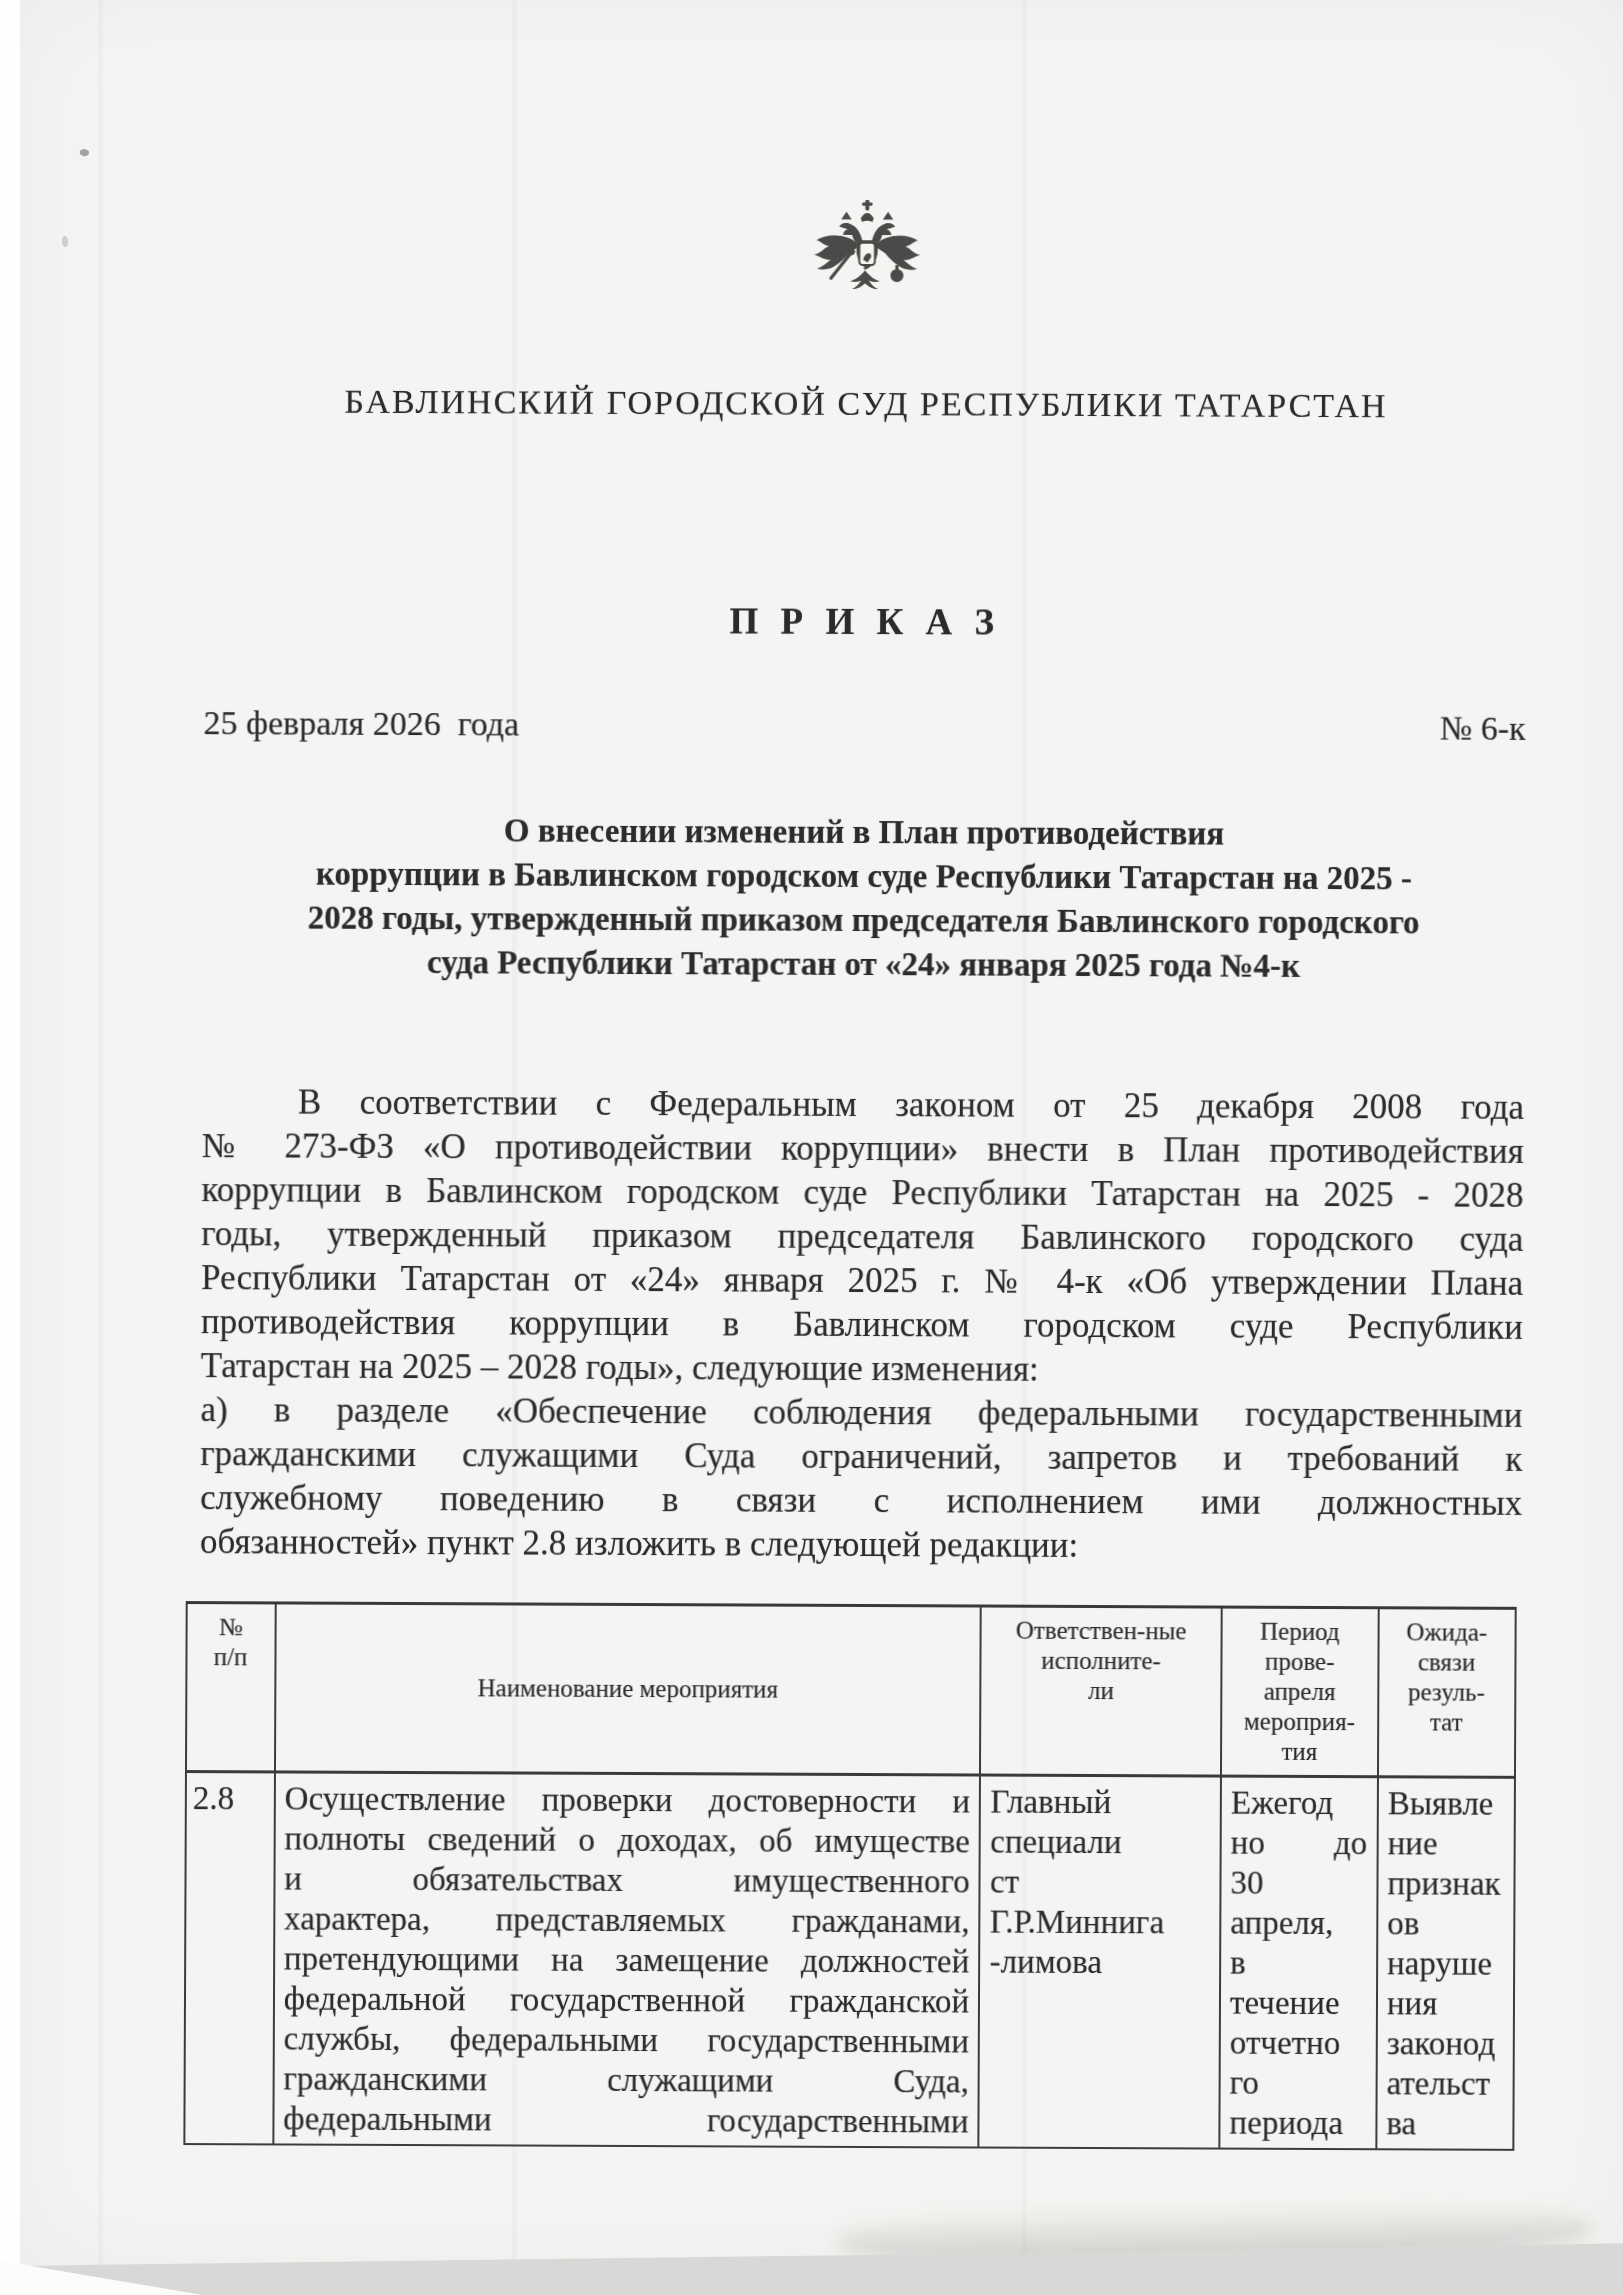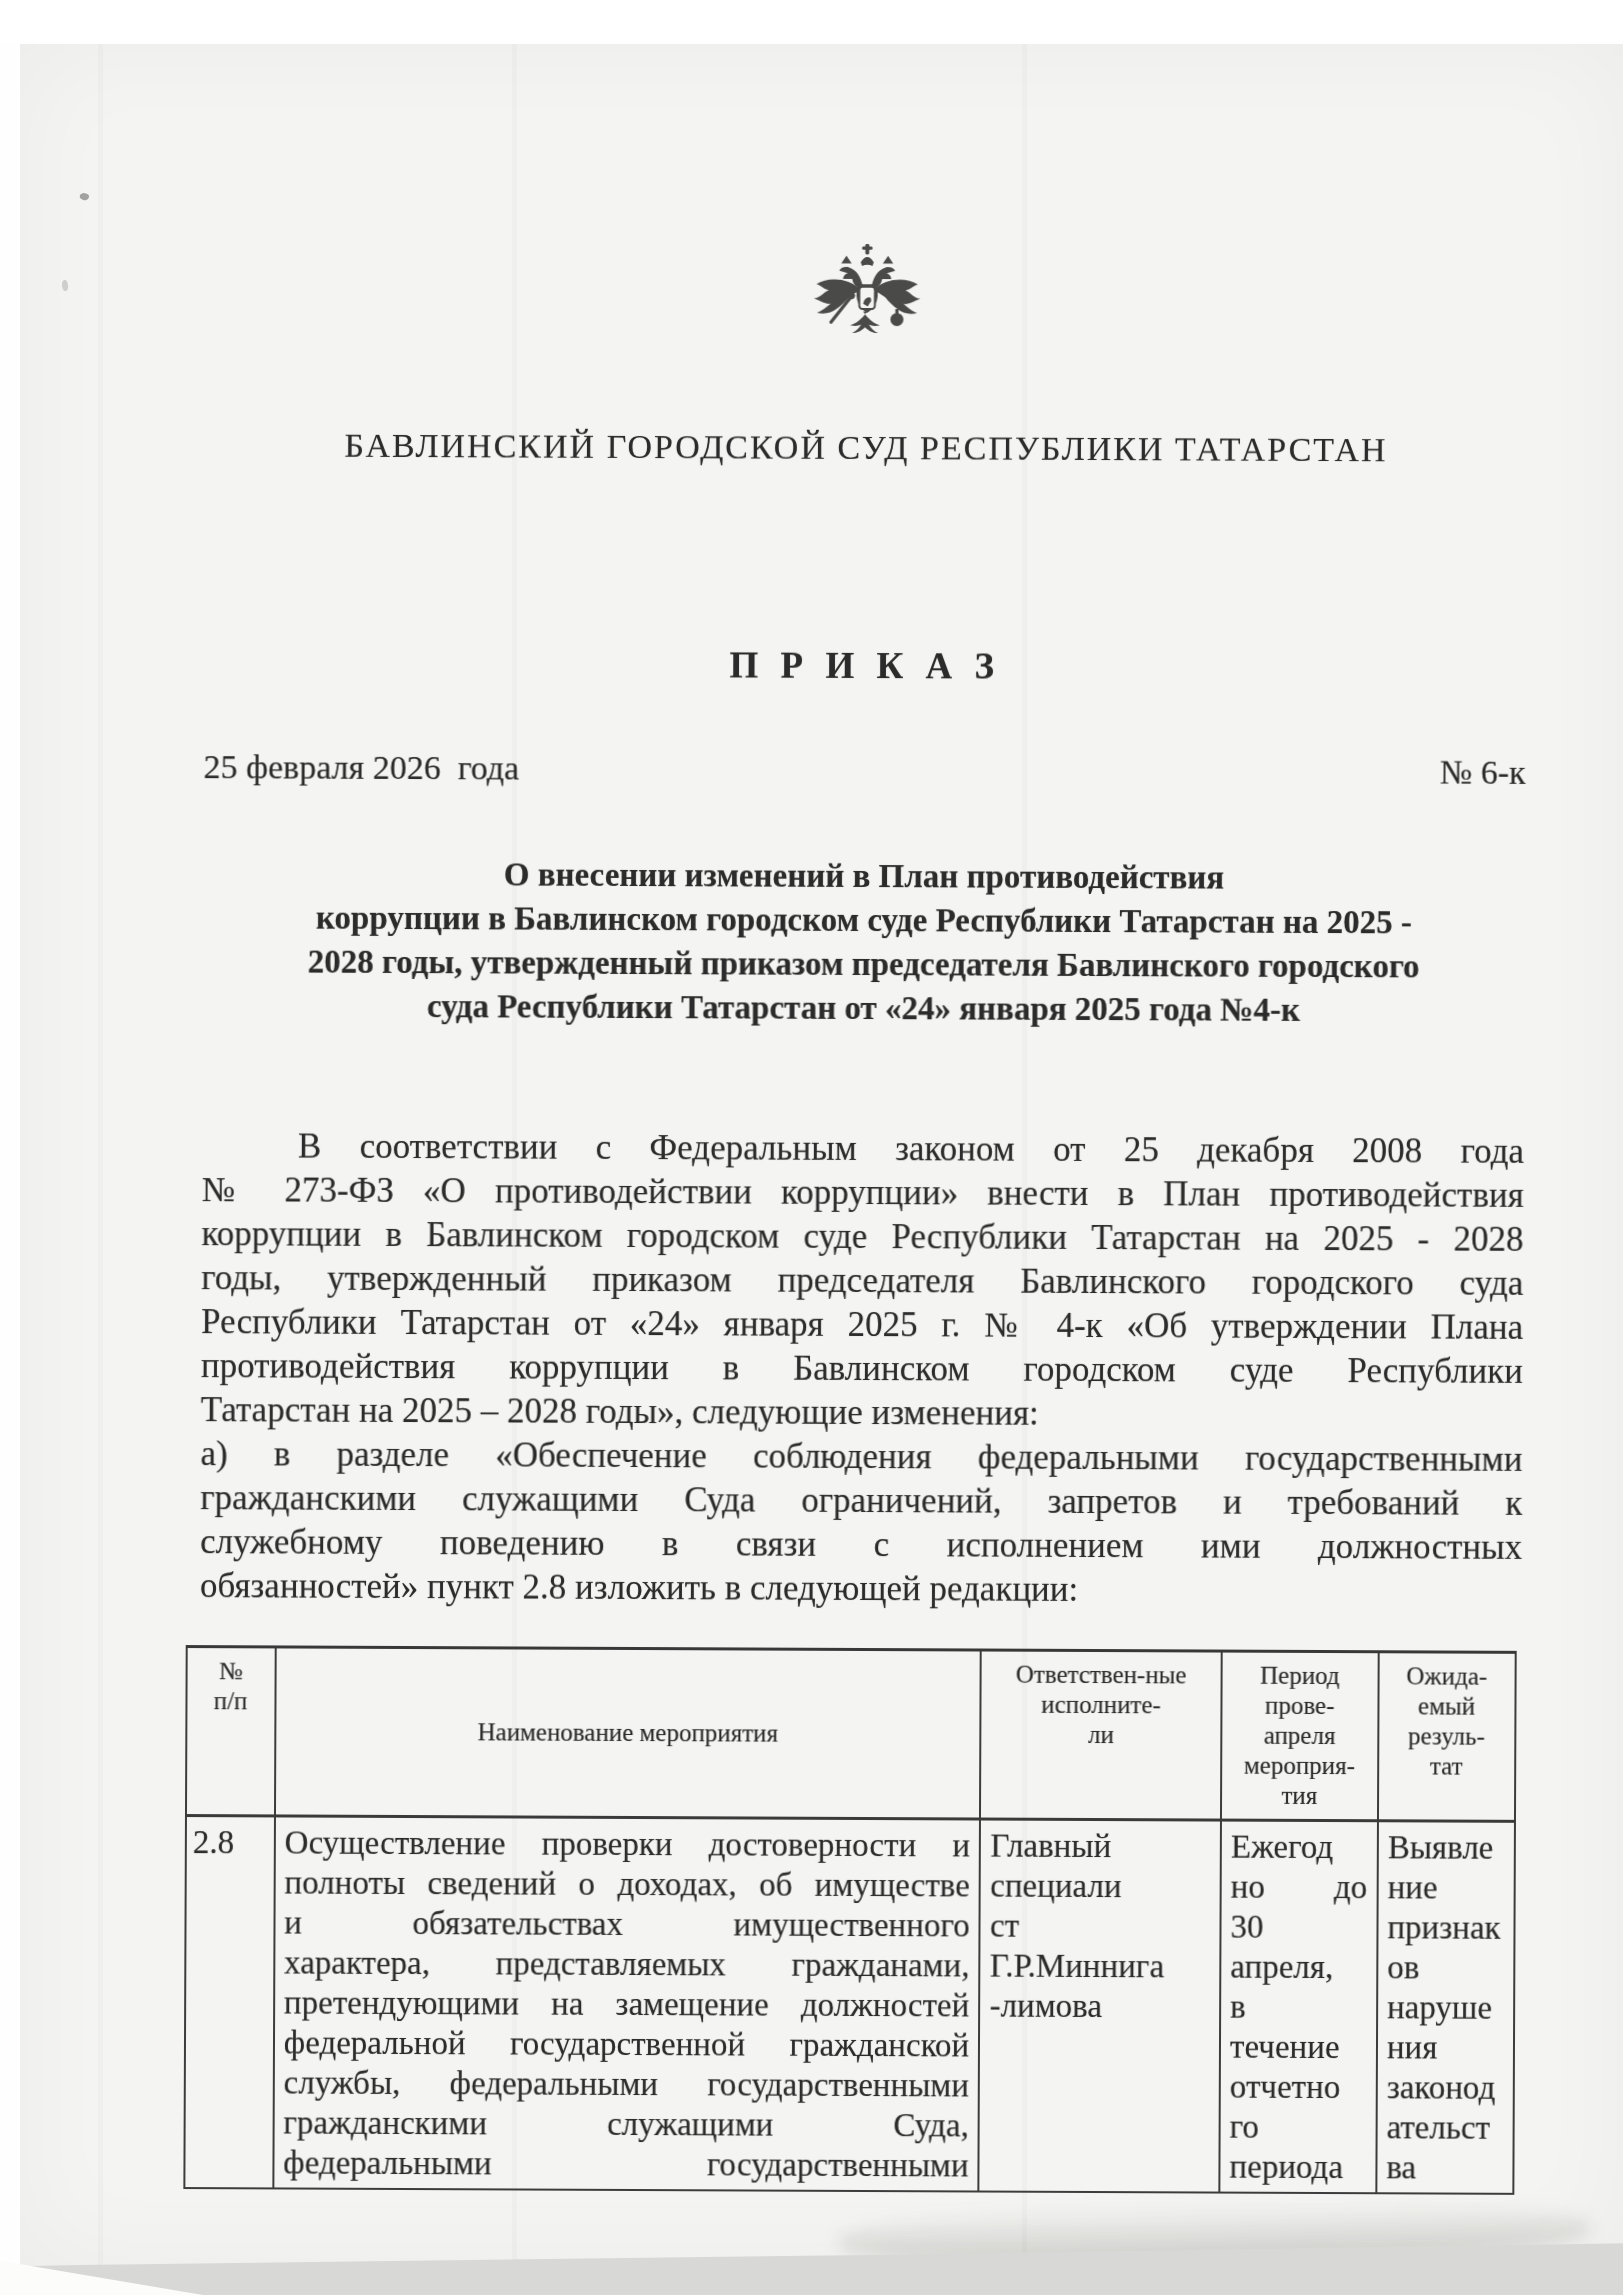--- a/index.html
+++ b/index.html
@@ -1,21 +1,21 @@
 <!DOCTYPE html>
 <html style="font-size:10.5px"><head>
 <meta charset="utf-8">
 <style>
   html,body { margin:0; padding:0; }
   body {
     width:1624px; height:2295px; position:relative; overflow:hidden;
     background:#ffffff;
     font-family:"Liberation Serif", serif;
   }
-  #page { position:absolute; inset:0;margin-top:44px; }
+  #page { position:absolute; inset:0; }
 
   .paper { position:absolute; inset:0 0 30px 19.6px; background:#f4f4f2;
            box-shadow: inset 0 0 105px rgba(0,0,0,0.035); }
   .left-band { position:absolute; left:0; top:0; bottom:0; width:21px;
            background:linear-gradient(to right,#fefefe 65%, rgba(254,254,254,0)); }
   .streak { position:absolute; top:0; bottom:30px; width:4.6px; background:rgba(0,0,0,0.018); }
   .streak.s1 { left:98px; } .streak.s2 { left:512px; } .streak.s3 { left:1022px; }
 
   .scan-bottom { position:absolute; left:0; right:0; bottom:0; height:63px;
            background:#d8d8d6;
@@ -154,21 +154,21 @@
           <th class="th-activity">Наименование мероприятия</th>
           <th>Ответствен-ные
 исполните-
 ли</th>
           <th>Период
 прове-
 апреля
 мероприя-
 тия</th>
           <th>Ожида-
-емый
+связи
 резуль-
 тат</th>
         </tr>
       </thead>
       <tbody>
         <tr>
           <td class="td-num">2.8</td>
           <td class="cell-justify">Осуществление проверки достоверности и
 полноты сведений о доходах, об имуществе
 и обязательствах имущественного

